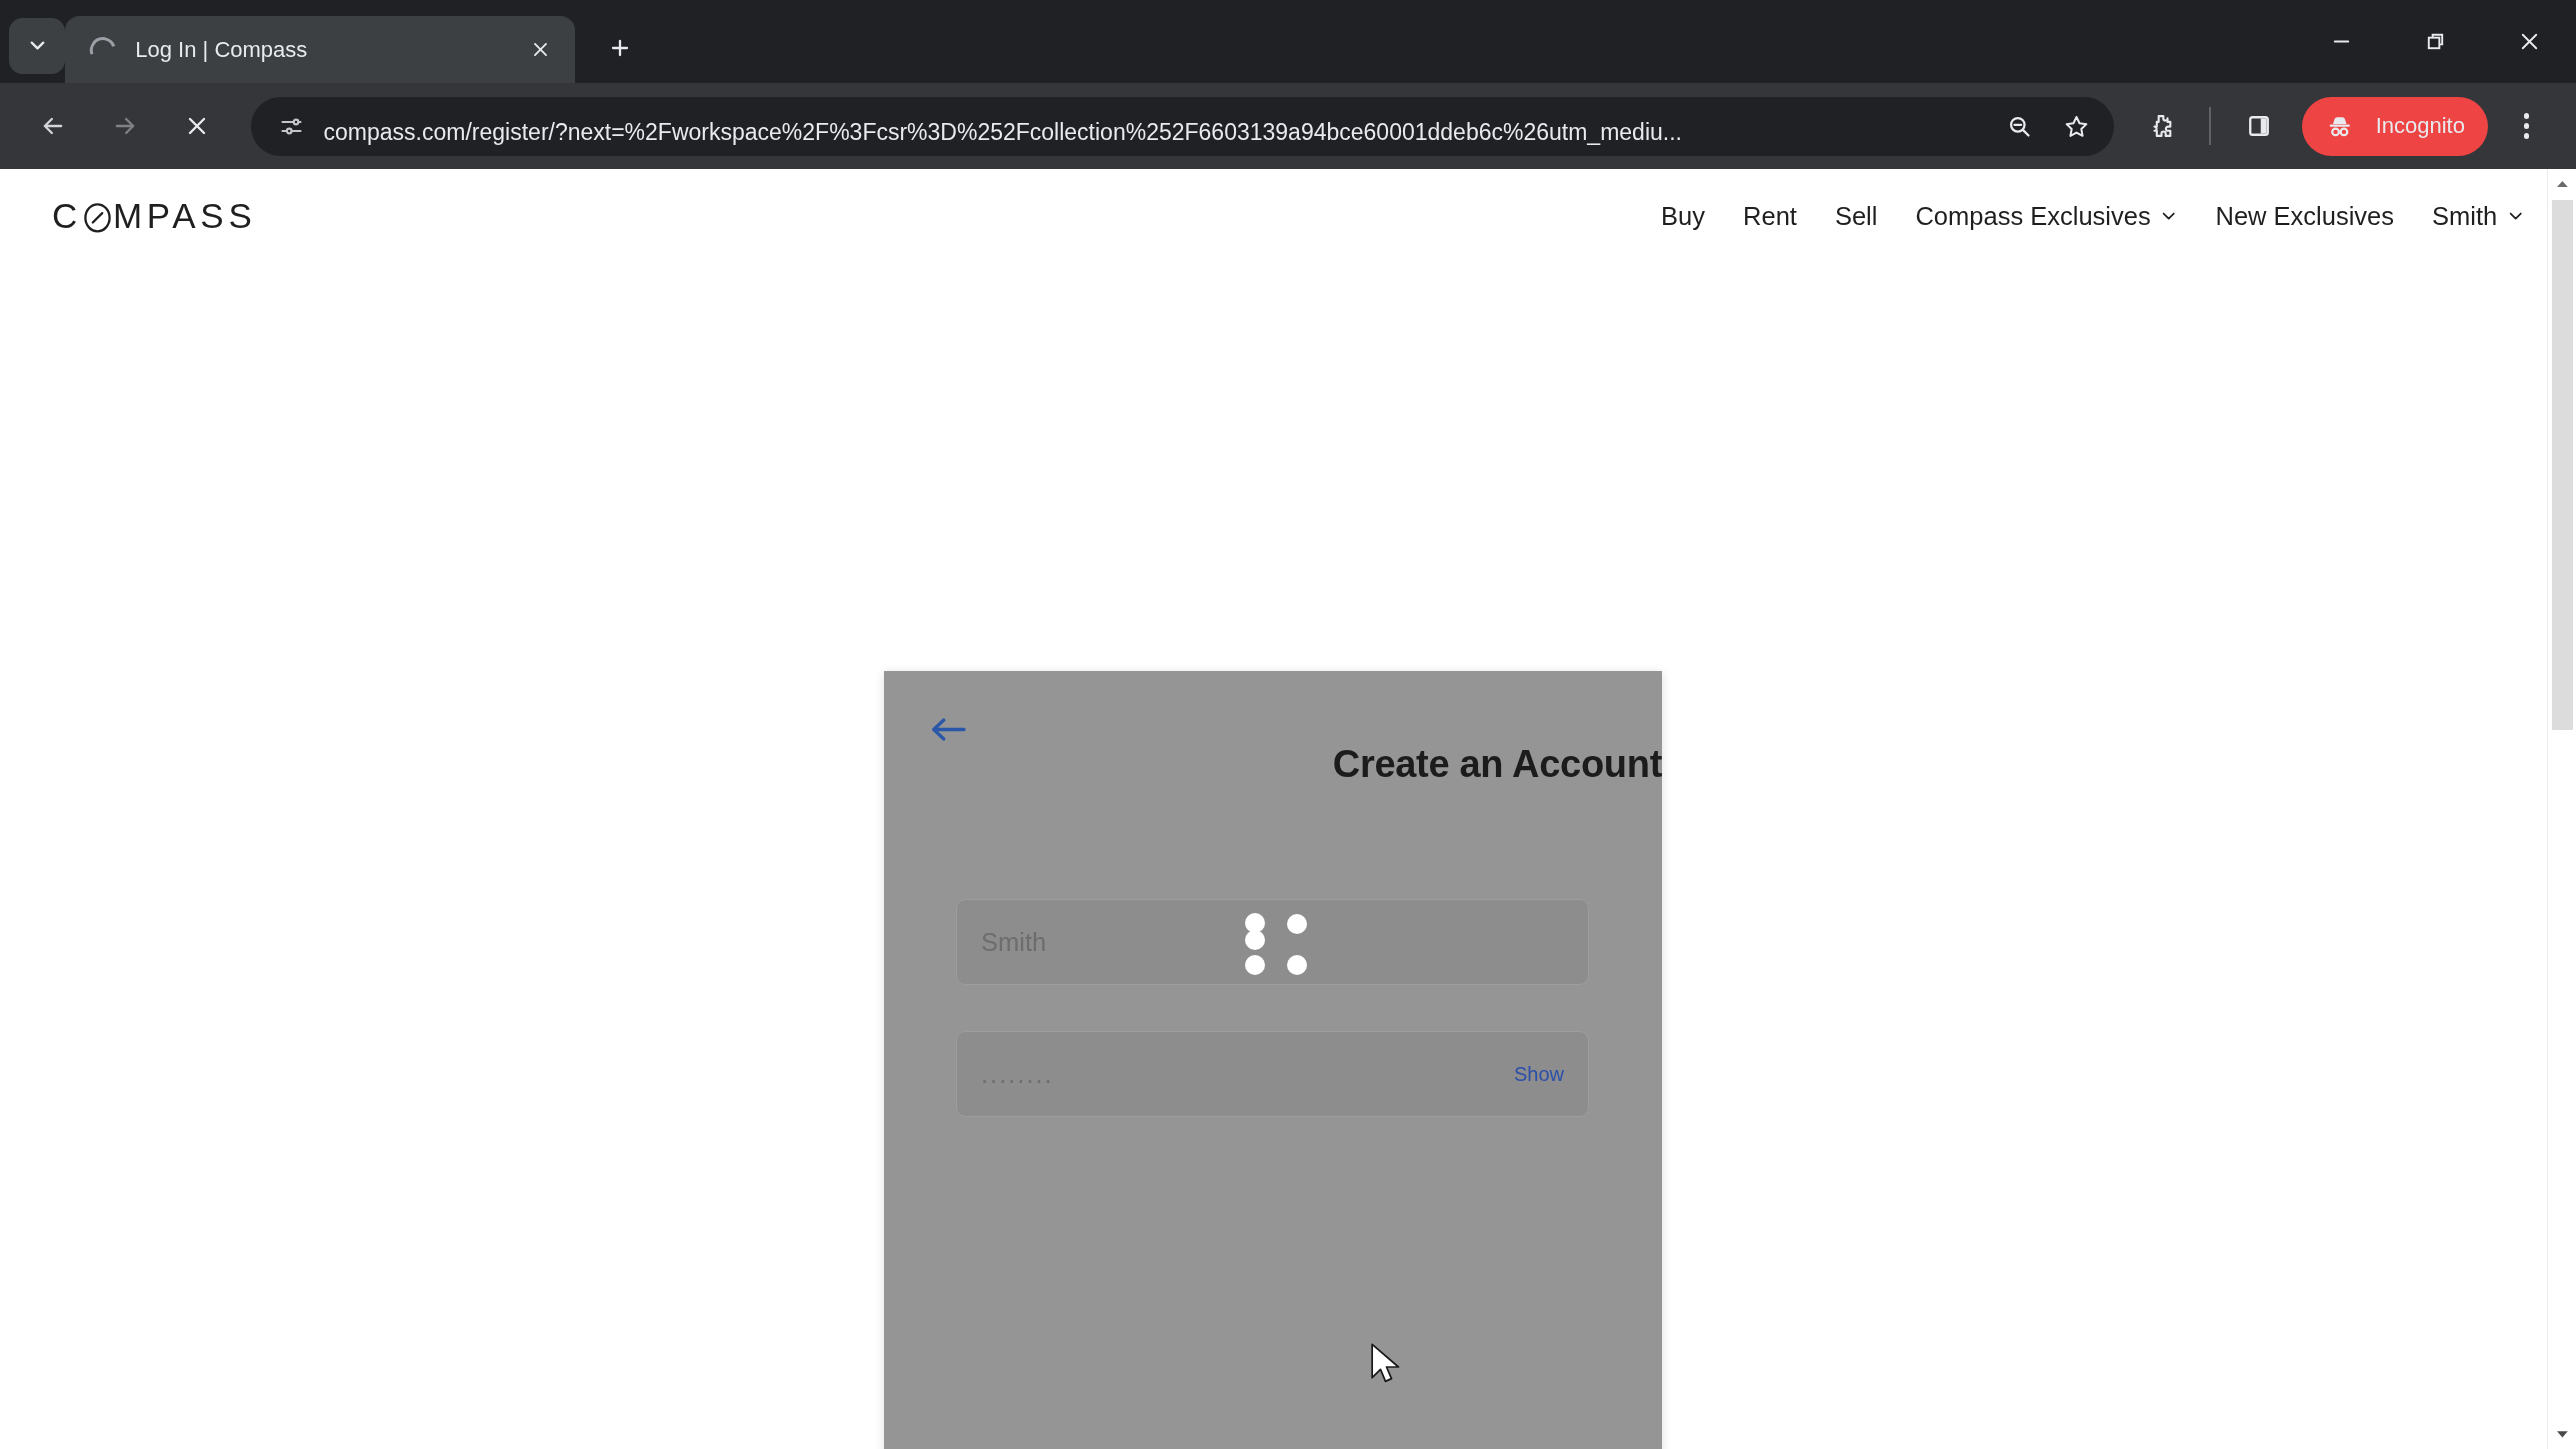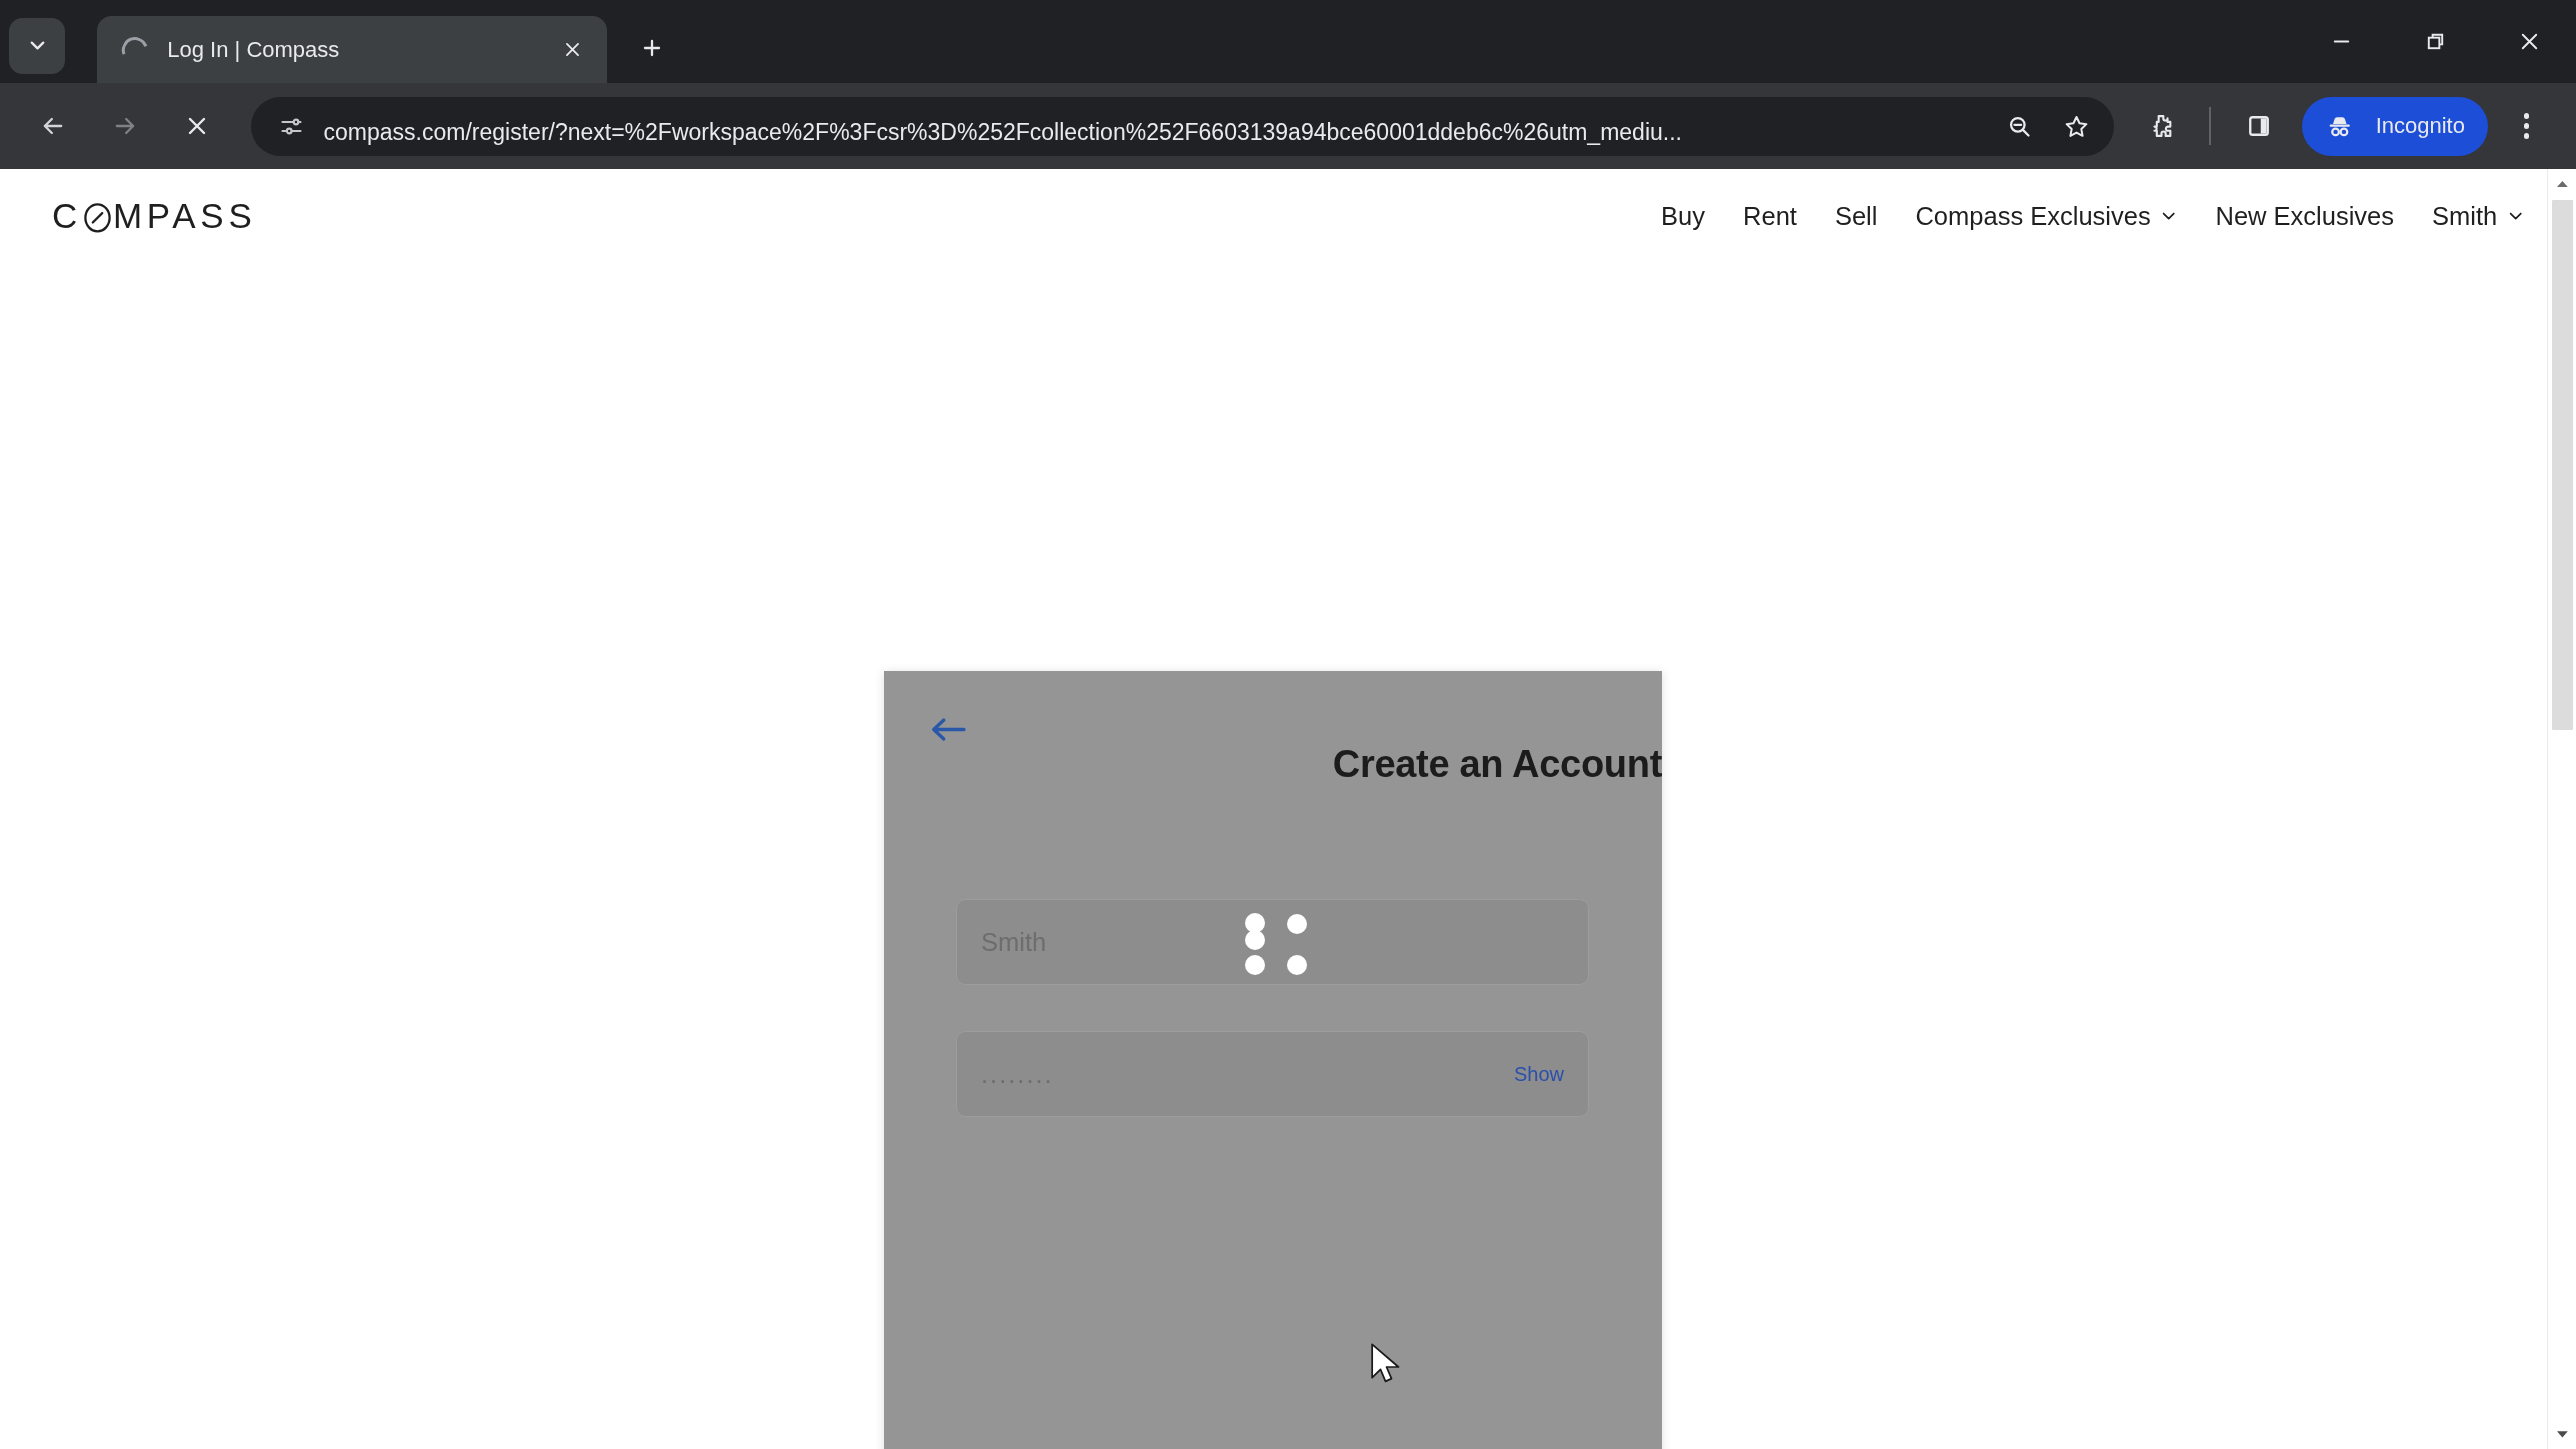--- a/index.html
+++ b/index.html
@@ -30,21 +30,21 @@
     flex: none;
   }
   .tabsearch svg { width: 23px; height: 23px; }
 
   .tab {
     width: 510px; height: 67px;
     background: #3c4043;
     border-radius: 14.8px 14.8px 0 0;
     display: flex; align-items: center;
     padding: 0 17.4px 0 23px;
-    margin-left: 32px;
+    margin-left: 0;
     position: relative;
     flex: none;
   }
   .tab-favicon {
     width: 29.5px; height: 29.5px; flex: none;
     display: flex; align-items: center; justify-content: center;
     margin-right: 17.4px;
   }
   .spinner-ring {
     width: 25.5px; height: 25.5px;
@@ -130,21 +130,21 @@
     display: flex; align-items: center; justify-content: center;
     border-radius: 50%;
   }
   .tb-icon svg { width: 28px; height: 28px; }
   .tb-sep {
     width: 2px; height: 38px; background: #5f6368;
     margin: 0 14.8px; flex: none;
   }
   .incognito-pill {
     height: 59px; flex: none;
-    background: #1d4ed8;
+    background: #ef4444;
     border-radius: 29.5px;
     display: flex; align-items: center;
     padding: 0 23px;
     margin-left: 9.4px;
     gap: 21px;
   }
   .incognito-pill svg { width: 29.5px; height: 29.5px; flex: none; }
   .incognito-label { color: #e8eaed; font-size: 22px; white-space: nowrap; }
   .menu-dots {
     width: 64px; height: 64px; flex: none;

